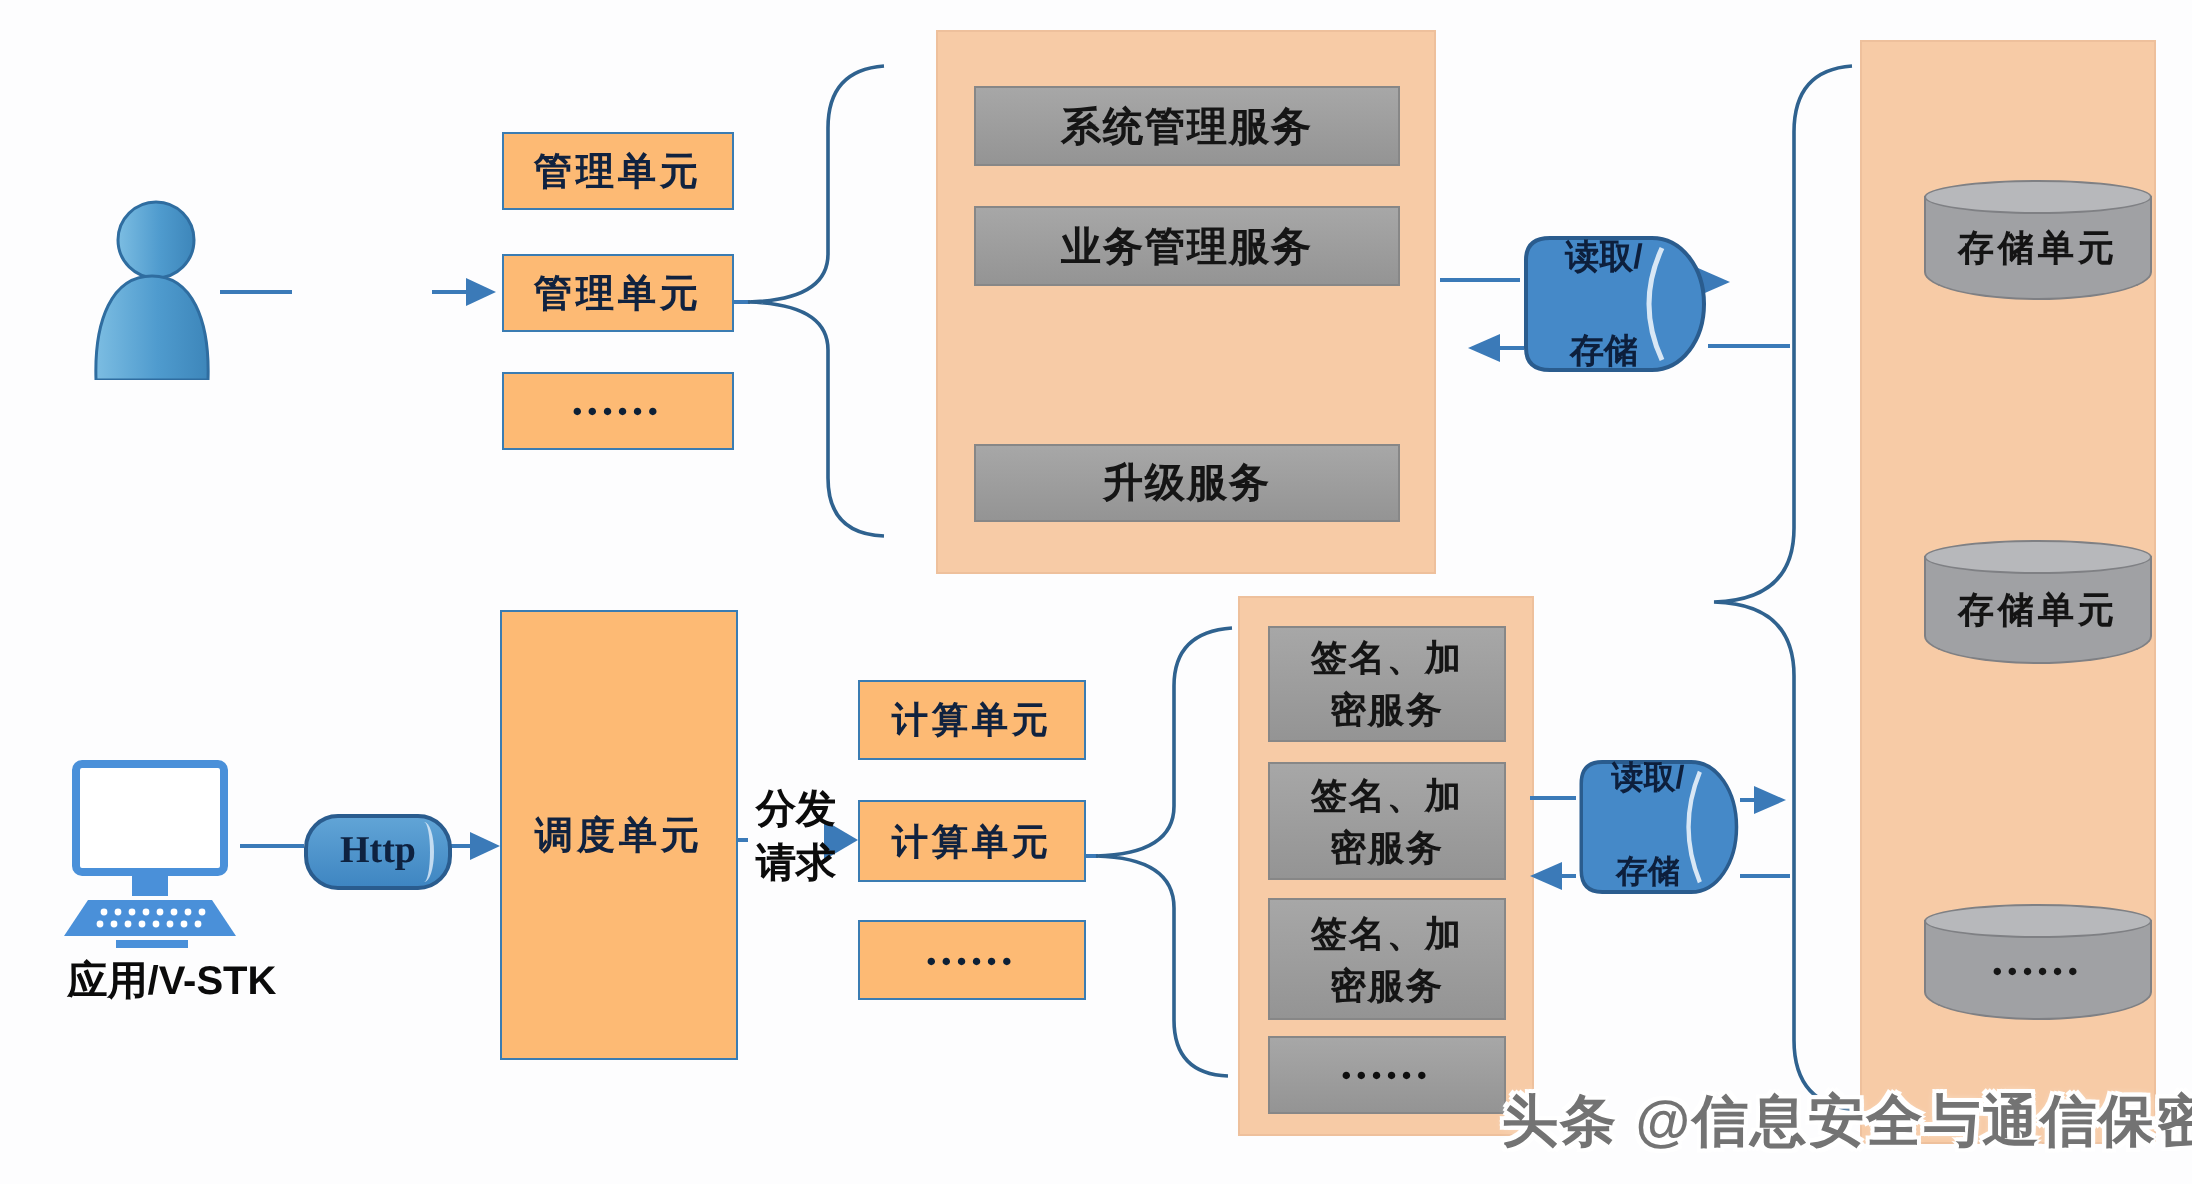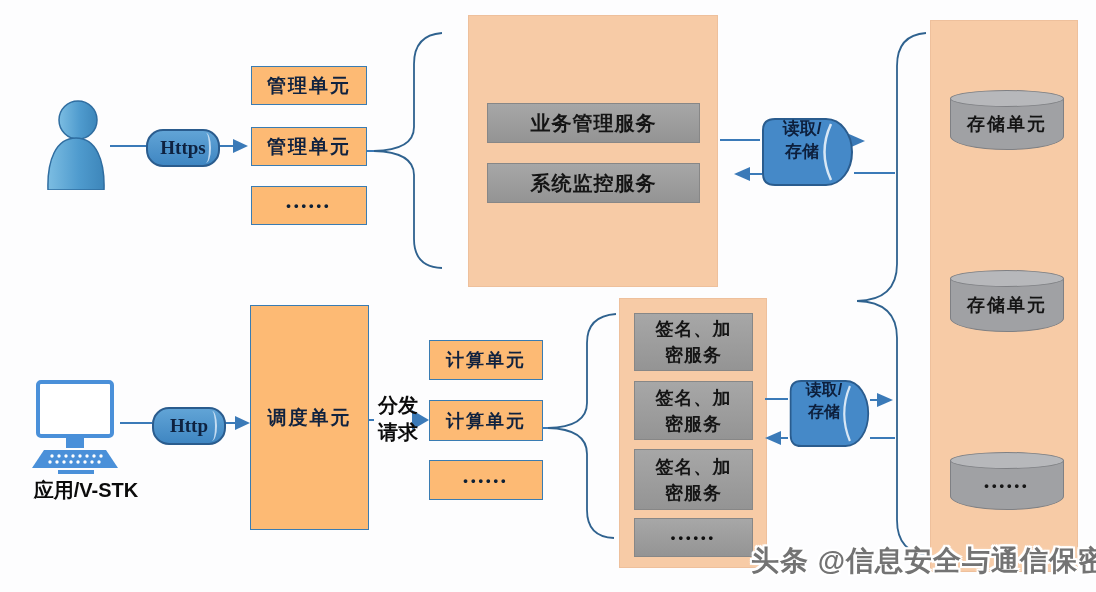--- a/index.html
+++ b/index.html
@@ -27,35 +27,35 @@
     color:#151515;font-weight:bold;font-size:20px;letter-spacing:1px;}
   .graybox .ln{display:block;line-height:26px;text-align:right;}
 
   
   .dots{font-size:13px;letter-spacing:3px;color:#0d2036;font-weight:bold;}
   .graydots{font-size:13px;letter-spacing:3px;color:#161616;font-weight:bold;}
 
   
   .hcyl{position:absolute;z-index:2;}
   .hcyl svg{position:absolute;left:0;top:0;}
-  .hcyl .label{position:absolute;inset:0;display:flex;flex-direction:column;align-items:center;justify-content:flex-start;
+  .hcyl .label{position:absolute;inset:0;display:flex;flex-direction:column;align-items:center;justify-content:space-between;
     color:#0d1f3c;font-weight:bold;font-size:17px;line-height:23px;padding-right:10px;}
 
   
   .pill{position:absolute;z-index:2;background:linear-gradient(180deg,#61a4d6,#3f86c2);
     border:2px solid #2a5c8e;border-radius:17px;
     display:flex;align-items:center;justify-content:center;
     font-family:"Liberation Serif",serif;font-weight:bold;font-size:19px;color:#0e2240;}
   .pill::after{content:"";position:absolute;right:7px;top:2px;bottom:2px;width:8px;
     border-right:2px solid rgba(225,238,250,.8);border-radius:50%;}
   .pill-https{left:146px;top:129px;width:70px;height:34px;}
   .pill-http{left:152px;top:407px;width:70px;height:34px;}
 
   
-  .dbcyl{position:absolute;z-index:2;}
+  .dbcyl{position:absolute;z-index:2;margin-left:12px;}
   .dbcyl .body{position:absolute;left:0;right:0;top:8px;bottom:0;background:#a0a1a4;
     border:1px solid #7f8084;border-top:none;
     border-bottom-left-radius:50% 14px;border-bottom-right-radius:50% 14px;}
   .dbcyl .cap{position:absolute;left:0;right:0;top:0;height:17px;background:#b7b8bb;
     border:1px solid #7f8084;border-radius:50%;box-sizing:border-box;}
   .dbcyl .label{position:absolute;inset:0;display:flex;align-items:center;justify-content:center;
     padding-top:8px;color:#141414;font-weight:bold;font-size:18px;letter-spacing:2px;}
 
   
   .actor-icon{position:absolute;z-index:2;}
@@ -147,35 +147,33 @@
           <circle cx="52" cy="84" r="1.7"></circle>
           <circle cx="59" cy="84" r="1.7"></circle>
         <circle cx="66" cy="84" r="1.7"></circle>
           <circle cx="73" cy="84" r="1.7"></circle>
       </g>
       <rect x="32" y="92" width="36" height="4" fill="#4a90d9"></rect>
     </svg>
   </div>
   <div class="actor-label" style="left:0px;top:477px;width:172px;">应用/V-STK</div>
 
-  <div class="pill pill-https">
-    <span>Https</span>
-  </div>
   <div class="pill pill-http">
     <span>Http</span>
   </div>
 
   <div class="bluebox" style="left:251px;top:66px;width:114px;height:37px;">管理单元</div>
   <div class="bluebox" style="left:251px;top:127px;width:114px;height:37px;">管理单元</div>
   <div class="bluebox" style="left:251px;top:186px;width:114px;height:37px;">
     <span class="dots">••••••</span>
   </div>
 
+  <div class="graybox" style="left:487px;top:43px;width:211px;height:38px;">系统管理服务</div>
   <div class="graybox" style="left:487px;top:103px;width:211px;height:38px;">业务管理服务</div>
-  <div class="graybox" style="left:487px;top:163px;width:211px;height:38px;">系统监控服务</div>
+  <div class="graybox" style="left:487px;top:222px;width:211px;height:37px;">升级服务</div>
 
   <div class="hcyl" style="left:760px;top:117px;width:94px;height:70px;">
     <svg width="94" height="70" viewBox="0 0 94 70">
       <path d="M15,2 H66 C81,2 92,17 92,35 C92,53 81,68 66,68 H15 Q3,68 3,57 V13 Q3,2 15,2 Z" fill="#4589c8" stroke="#2a5c8e" stroke-width="2"></path>
       <path d="M71,7 Q58,35 71,63" fill="none" stroke="#d8e7f5" stroke-width="2.5"></path>
     </svg>
     <div class="label">
       <span>读取/</span>
       <span>存储</span>
     </div>

